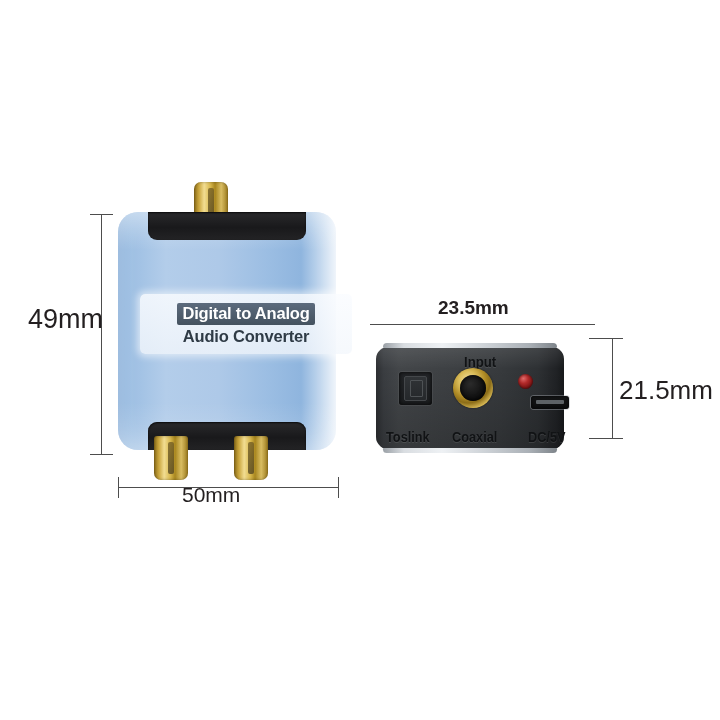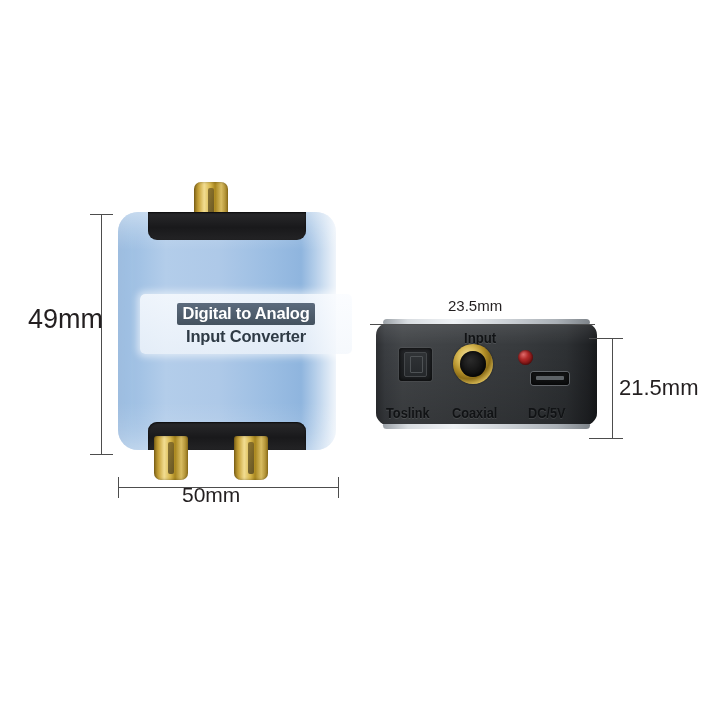--- a/index.html
+++ b/index.html
@@ -162,22 +162,22 @@
     font-weight: bold;
     letter-spacing: -0.2px;
     line-height: 1.12;
     padding: 0 4px;
   }
 
   
   #device-right {
     position: absolute;
     left: 376px;
-    top: 322px;
-    width: 221px;
+    top: 346px;
+    width: 188px;
     height: 104px;
   }
   .dark-body {
     position: absolute;
     inset: 0;
     border-radius: 15px / 13px;
     background:
       linear-gradient(90deg,
         #2c2e31 0%, #3a3d41 4%, #434649 12%,
         #3d4043 40%, #373a3d 66%, #2e3134 86%,
@@ -325,21 +325,21 @@
       <div class="pin"></div>
     </div>
 
     <div class="blue-body"></div>
 
     <div class="dark-bar top"></div>
     <div class="dark-bar bottom"></div>
 
     <div class="label-plate">
       <div class="label-line1">Digital to Analog</div>
-      <div class="label-line2">Input Converter</div>
+      <div class="label-line2">Audio Converter</div>
     </div>
 
     <div class="rca bot-1">
       <div class="pin"></div>
     </div>
     <div class="rca bot-2">
       <div class="pin"></div>
     </div>
   </div>
 
@@ -369,22 +369,22 @@
     <div class="led"></div>
 
     <div class="port-usb"></div>
 
     <div class="panel-text t-toslink">Toslink</div>
     <div class="panel-text t-coaxial">Coaxial</div>
     <div class="panel-text t-dc">DC/5V</div>
   </div>
 
   <div class="dim-line-h" style="left:370px; top:324px; width:225px;"></div>
-  <div class="dim-label" style="left:448px; top:298px; font-size:15px;">23.5mm</div>
+  <div class="dim-label" style="left:438px; top:298px; font-size:19px;font-weight:bold;">23.5mm</div>
 
   <div class="dim-line-v" style="left:612px; top:338px; height:100px;"></div>
   <div class="dim-cap-h" style="left:602px; top:338px; width:21px;"></div>
   <div class="dim-cap-h" style="left:602px; top:438px; width:21px;"></div>
   <div class="dim-line-h" style="left:589px; top:338px; width:25px;"></div>
   <div class="dim-line-h" style="left:589px; top:438px; width:25px;"></div>
-  <div class="dim-label" style="left:619px; top:377px; font-size:22px;">21.5mm</div>
+  <div class="dim-label" style="left:619px; top:377px; font-size:26px;">21.5mm</div>
 
 </div>
 
 </body></html>

